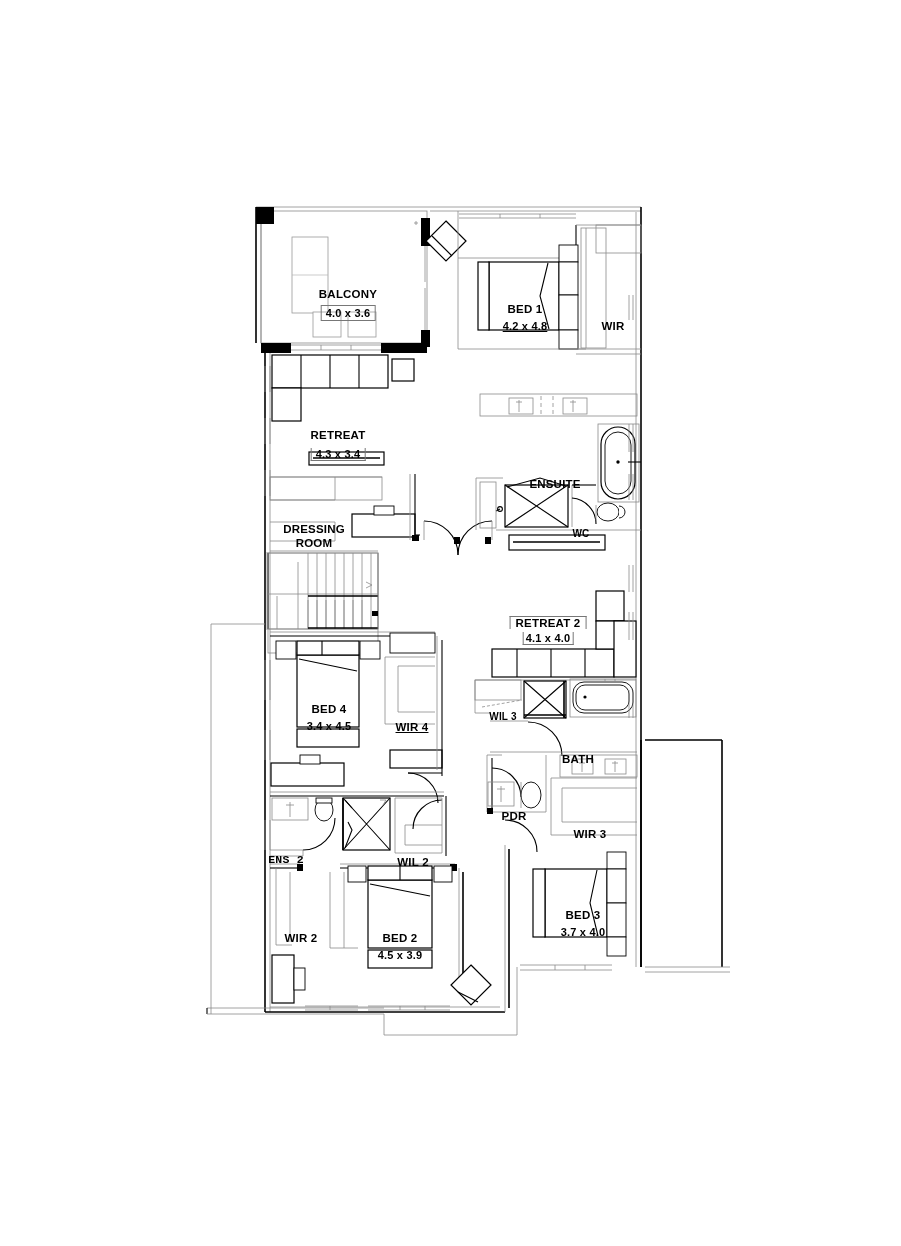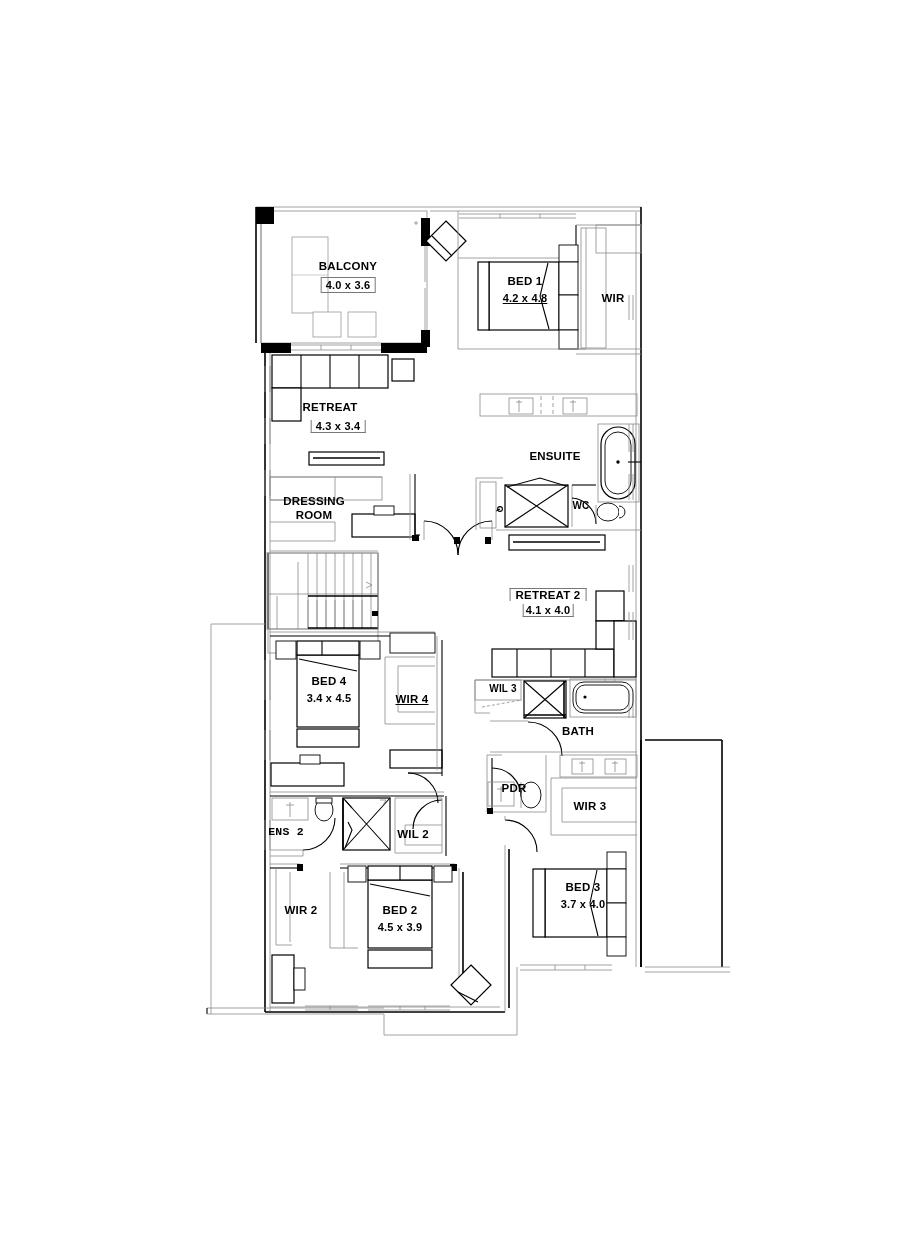--- a/index.html
+++ b/index.html
@@ -1,20 +1,20 @@
 <!DOCTYPE html>
 <html><head>
 <meta charset="utf-8">
 <title>Floor Plan</title>
 <style>
   html,body{margin:0;padding:0;background:#ffffff;}
   body{width:901px;height:1246px;font-family:"Liberation Sans",sans-serif;overflow:hidden;}
   #plan-root{position:relative;width:901px;height:1246px;background:#fff;}
   svg.plan{position:absolute;left:0;top:0;width:901px;height:1246px;}
-  .lbl{position:absolute;font-family:"Liberation Sans",sans-serif;font-weight:bold;color:#000;white-space:nowrap;letter-spacing:0.2px;}
+  .lbl{position:absolute;font-family:"Liberation Sans",sans-serif;font-weight:bold;color:#000;white-space:nowrap;letter-spacing:0.2px;margin-top:28px;}
   .room-name{font-size:11.5px;}
   .room-name.sm{font-size:10px;}
   .room-dim{font-size:11px;font-weight:bold;}
   .ctr{transform:translateX(-50%);text-align:center;}
 </style>
 </head>
 <body>
 
 <div id="plan-root">
 
@@ -444,21 +444,21 @@
 </svg>
 
 <div class="lbl room-name ctr" style="left:348px;top:260px;">BALCONY</div>
 <div class="lbl room-dim ctr" style="left:348px;top:277px;border:1px solid #777;padding:1px 4px;">4.0 x 3.6</div>
 
 <div class="lbl room-name ctr" style="left:525px;top:275px;">BED 1</div>
 <div class="lbl room-dim ctr" style="left:525px;top:292px;text-decoration:underline;">4.2 x 4.8</div>
 
 <div class="lbl room-name ctr" style="left:613px;top:292px;">WIR</div>
 
-<div class="lbl room-name ctr" style="left:330px;top:401px;">RETREAT</div>
+<div class="lbl room-name ctr" style="left:338px;top:401px;">RETREAT</div>
 <div class="lbl room-dim ctr" style="left:338px;top:420px;border:1px solid #777;border-top:none;padding:0px 4px;">4.3 x 3.4</div>
 
 <div class="lbl room-name ctr" style="left:555px;top:450px;">ENSUITE</div>
 
 <div class="lbl room-name ctr" style="left:314px;top:495px;">DRESSING</div>
 <div class="lbl room-name ctr" style="left:314px;top:509px;">ROOM</div>
 
 <div class="lbl room-name sm ctr" style="left:581px;top:500px;">WC</div>
 
 <div class="lbl room-name ctr" style="left:548px;top:588px;border:1px solid #777;border-bottom:none;padding:0px 5px;">RETREAT 2</div>

